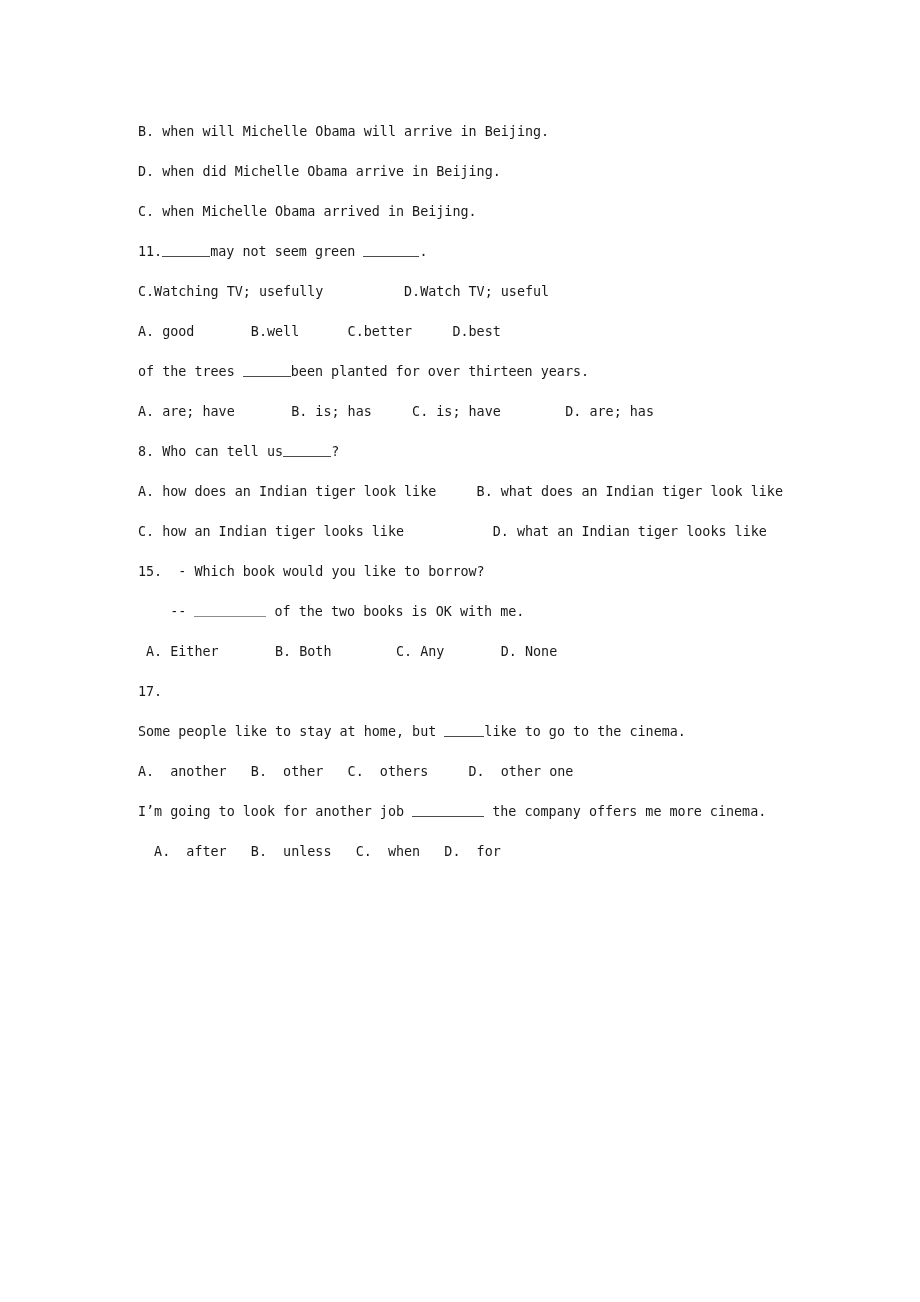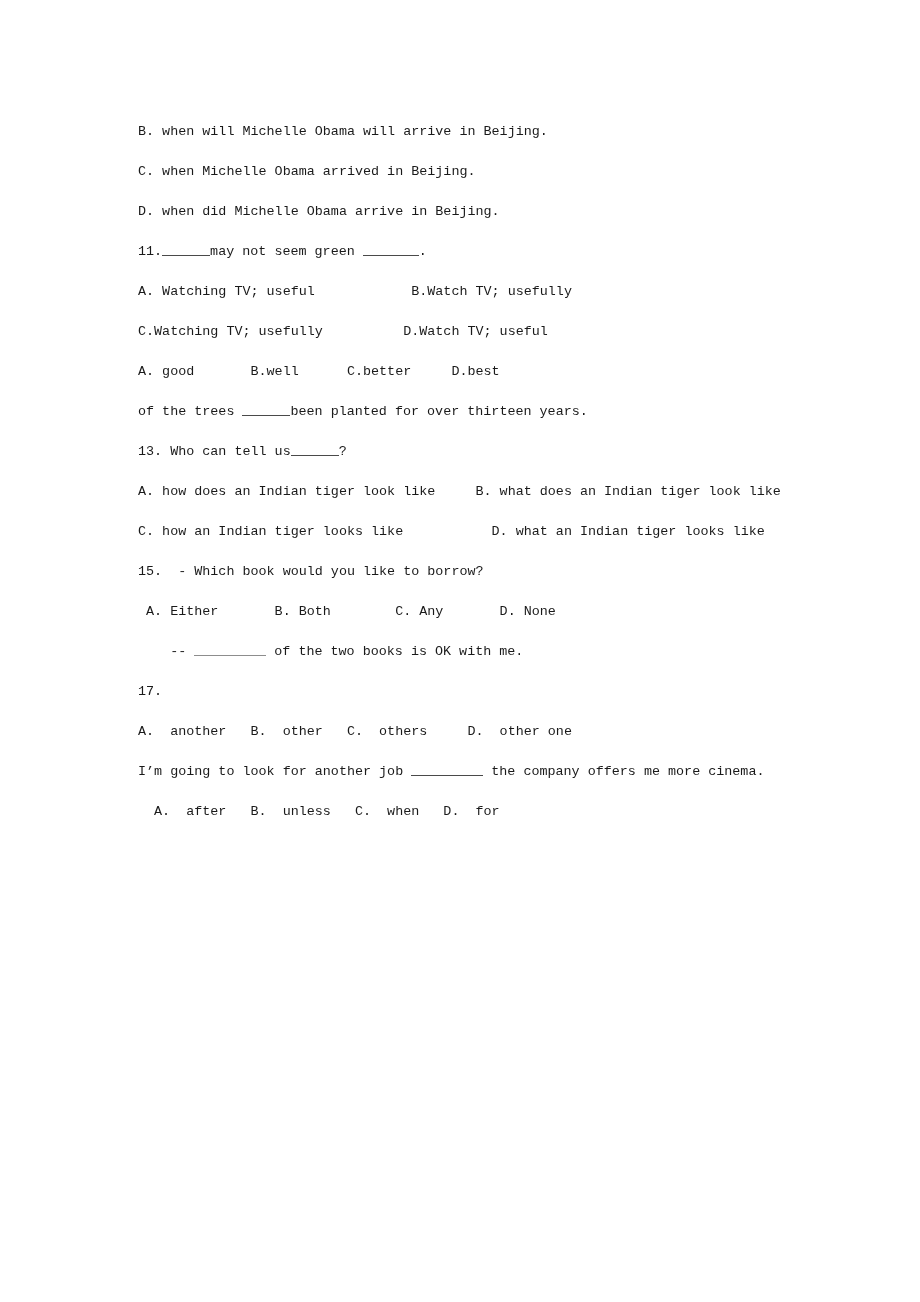--- a/index.html
+++ b/index.html
@@ -13,21 +13,20 @@
     font-family: "DejaVu Sans Mono", "Liberation Mono", monospace;
     color: #1a1a1a;
     -webkit-font-smoothing: antialiased;
   }
   #page {
     position: relative;
     width: 920px;
     height: 1302px;
     overflow: hidden;
     background: #ffffff;
-    font-family: Liberation Mono, monospace;
   }
   #content {
     position: absolute;
     left: 138px;
     top: 112px;
     width: 645px;
   }
   .line {
     font-size: 13.4px;
     line-height: 40px;
@@ -58,40 +57,41 @@
   .b-xxl { width: 72px; }
   .soft { border-bottom-color: #8d8d8d; }
 </style>
 </head>
 <body>
 
 <div id="page">
   <div id="content">
 
     <div class="line">B. when will Michelle Obama will arrive in Beijing.</div>
+    <div class="line">D. when did Michelle Obama arrive in Beijing.</div>
     <div class="line">C. when Michelle Obama arrived in Beijing.</div>
-    <div class="line">D. when did Michelle Obama arrive in Beijing.</div>
 
     <div class="line"><span>11.</span><span class="blank b-md"></span><span>may not seem green </span><span class="blank b-lg"></span><span>.</span></div>
-    <div class="line">A. Watching TV; useful            B.Watch TV; usefully</div>
     <div class="line">C.Watching TV; usefully          D.Watch TV; useful</div>
 
     <div class="line">A. good       B.well      C.better     D.best</div>
 
     <div class="line"><span>of the trees </span><span class="blank b-md"></span><span>been planted for over thirteen years.</span></div>
+    <div class="line">A. are; have       B. is; has     C. is; have        D. are; has</div>
 
-    <div class="line"><span>13. Who can tell us</span><span class="blank b-md"></span><span>?</span></div>
+    <div class="line"><span>8. Who can tell us</span><span class="blank b-md"></span><span>?</span></div>
     <div class="line">A. how does an Indian tiger look like     B. what does an Indian tiger look like</div>
     <div class="line">C. how an Indian tiger looks like           D. what an Indian tiger looks like</div>
 
     <div class="line">15.  - Which book would you like to borrow?</div>
+    <div class="line"><span>    -- </span><span class="blank b-xxl soft"></span><span> of the two books is OK with me.</span></div>
     <div class="line"> A. Either       B. Both        C. Any       D. None</div>
-    <div class="line"><span>    -- </span><span class="blank b-xxl soft"></span><span> of the two books is OK with me.</span></div>
 
 
     <div class="line">17.</div>
+    <div class="para"><span>Some people like to stay at home, but </span><span class="blank b-sm"></span><span>like to go to the cinema.</span></div>
     <div class="line">A.  another   B.  other   C.  others     D.  other one</div>
 
     <div class="para"><span>I’m going to look for another job </span><span class="blank b-xxl"></span><span> the company offers me more cinema.</span></div>
     <div class="line">  A.  after   B.  unless   C.  when   D.  for</div>
 
   </div>
 </div>
 
 </body></html>

